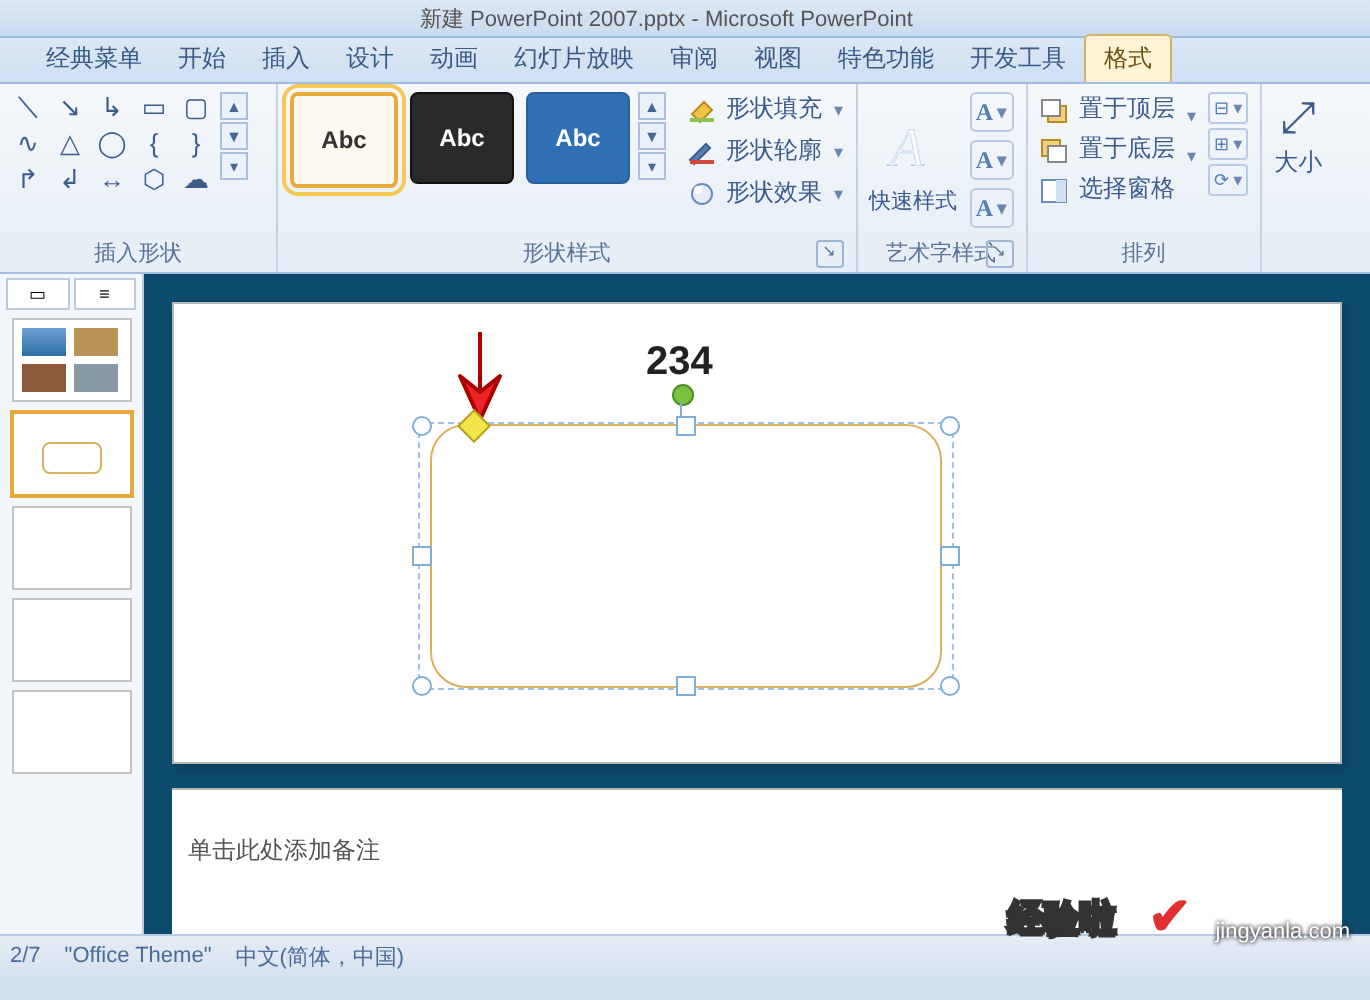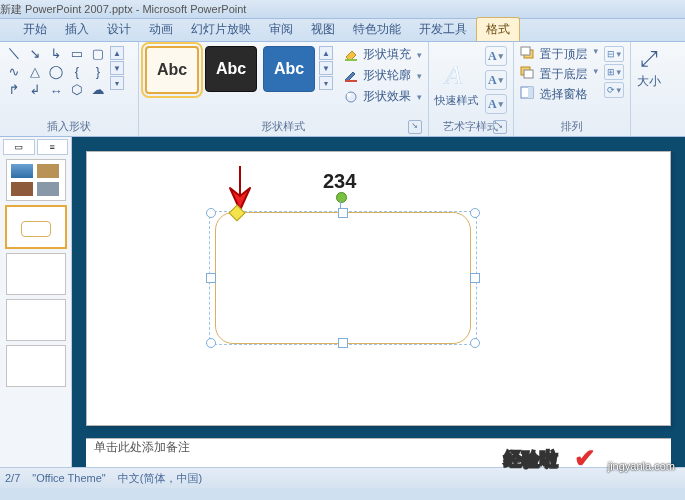--- a/index.html
+++ b/index.html
@@ -11,20 +11,21 @@
     background: #cfe0f0;
     overflow: hidden;
     position: relative;
   }
   .title-bar {
     height: 18px;
     background: linear-gradient(#dce8f5, #c8dbef);
     border-bottom: 1px solid #a3bde0;
     display: flex;
     align-items: center;
+    padding-left: 210px;
     color: #555;
     font-size: 11px;
   }
   .ribbon-tabs {
     height: 22px;
     display: flex;
     align-items: flex-end;
     padding-left: 14px;
     background: linear-gradient(#dbe7f4, #cde0f2);
     border-bottom: 1px solid #a3bde0;
@@ -109,21 +110,21 @@
   .style-gallery {
     display: flex;
     gap: 6px;
   }
   .style-sample {
     width: 50px; height: 44px;
     border-radius: 4px;
     display: flex;
     align-items: center;
     justify-content: center;
-    font-size: 16px;
+    font-size: 12px;
     font-weight: bold;
   }
   .style-sample.s1 {
     border: 2px solid #e6a93b;
     background: #fdf9ef;
     color: #333;
     outline: 2px solid #f6c956;
     outline-offset: 2px;
   }
   .style-sample.s2 { background: #2a2a2a; color: #fff; border: 1px solid #111; }
@@ -173,21 +174,21 @@
   }
   .wa-btn {
     width: 20px; height: 18px;
     border: 1px solid #b7cbe4;
     border-radius: 3px;
     display: flex; align-items: center; justify-content: center;
     color: #537fb5; font-weight: bold; font-family: serif;
   }
   
   .arrange-rows { display:flex; flex-direction:column; gap:3px; }
-  .ar-row { display:flex; align-items:flex-start; gap:4px; color:#3c5c8c; font-size:12px; white-space: nowrap; }
+  .ar-row { display:flex; align-items:flex-end; gap:4px; color:#3c5c8c; font-size:12px; white-space: nowrap; }
   .ar-ico { width:16px; height:14px; display:inline-block; }
   .ar-right { display:flex; flex-direction:column; gap:2px; margin-left:6px; }
   .ar-right div { width:18px; height:14px; border:1px solid #b7cbe4; border-radius:2px; font-size:9px; color:#537fb5; display:flex; align-items:center; justify-content:center;}
   
   .size-grp { display:flex; flex-direction:column; align-items:center; gap:1px; color:#3c5c8c; }
   .size-ico { font-size:22px; }
 
   
   .workspace {
     display: flex;
@@ -306,21 +307,21 @@
     position:absolute;
     left: 135px;
     top: 12px;
     pointer-events:none;
   }
   .notes {
     height: 28px;
     background:#fff;
     border-top:1px solid #b6b6b6;
     margin: 12px 14px 0 14px;
-    padding: 0 8px;
+    padding: 22px 8px;
     color:#555;
     font-size:12px;
   }
   .status-bar {
     height: 20px;
     background: linear-gradient(#e5edf6,#d5e2f0);
     border-top:1px solid #b7cbe4;
     display:flex;
     align-items:center;
     padding: 0 5px;
@@ -359,20 +360,21 @@
   }
 </style>
 </head>
 <body>
 
 <div class="title-bar">
   <span>新建 PowerPoint 2007.pptx - Microsoft PowerPoint</span>
 </div>
 
 <div class="ribbon-tabs">
+  <div class="tab">经典菜单</div>
   <div class="tab">开始</div>
   <div class="tab">插入</div>
   <div class="tab">设计</div>
   <div class="tab">动画</div>
   <div class="tab">幻灯片放映</div>
   <div class="tab">审阅</div>
   <div class="tab">视图</div>
   <div class="tab">特色功能</div>
   <div class="tab">开发工具</div>
   <div class="tab active">格式</div>

